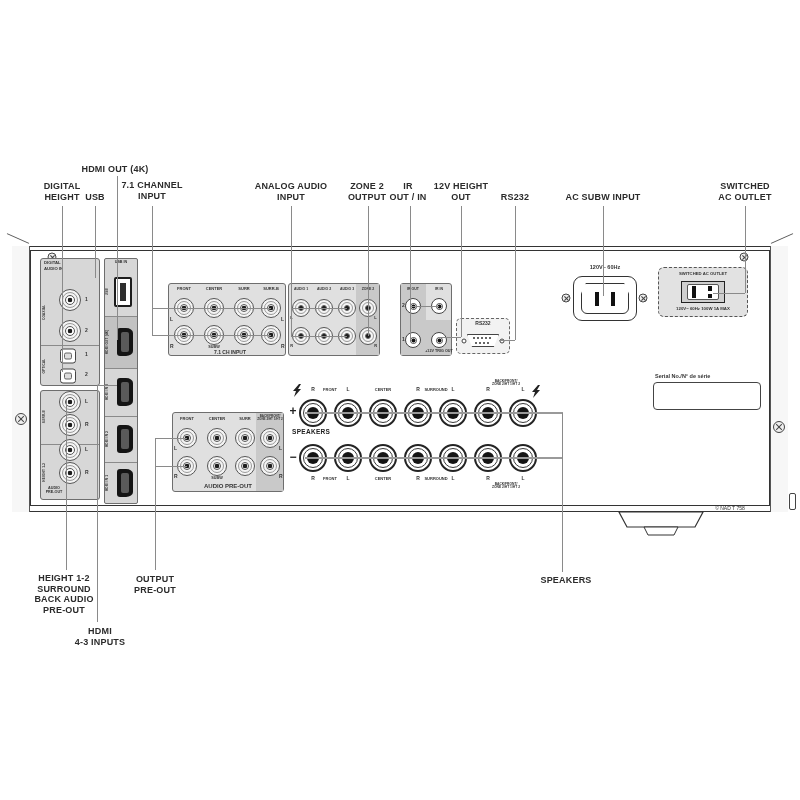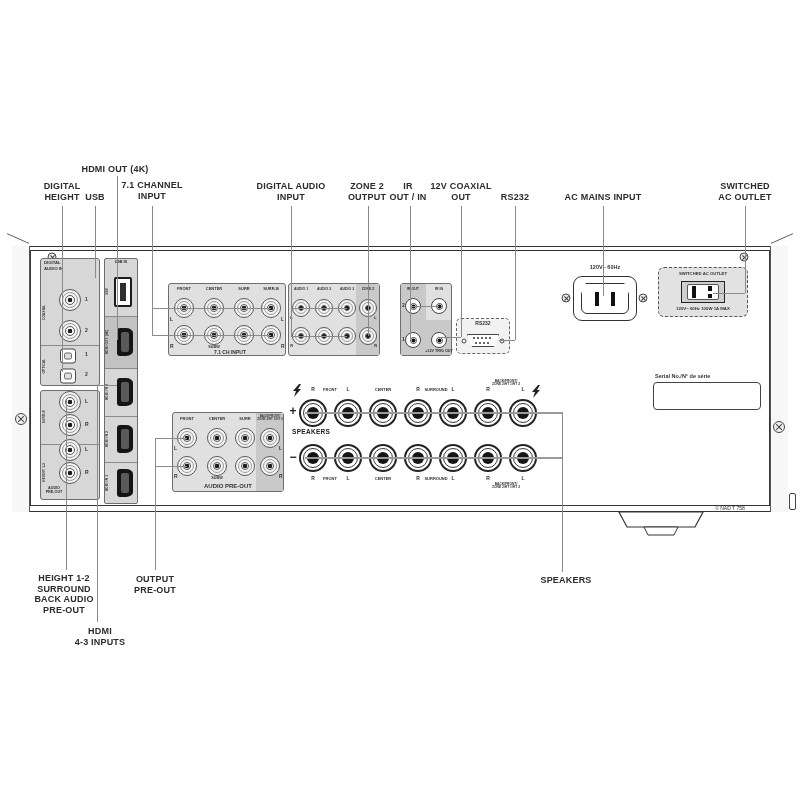--- a/index.html
+++ b/index.html
@@ -74,30 +74,30 @@
 <body>
 
 <div class="stage">
 
   <div class="lbl" style="left:62px;top:181px">DIGITAL
 HEIGHT</div>
   <div class="lbl" style="left:95px;top:192px">USB</div>
   <div class="lbl" style="left:115px;top:164px">HDMI OUT (4K)</div>
   <div class="lbl" style="left:152px;top:180px">7.1 CHANNEL
 INPUT</div>
-  <div class="lbl" style="left:291px;top:181px">DIGITAL AUDIO
+  <div class="lbl" style="left:291px;top:181px">ANALOG AUDIO
 INPUT</div>
   <div class="lbl" style="left:367px;top:181px">ZONE 2
 OUTPUT</div>
   <div class="lbl" style="left:408px;top:181px">IR
 OUT / IN</div>
-  <div class="lbl" style="left:461px;top:181px">12V COAXIAL
+  <div class="lbl" style="left:461px;top:181px">12V HEIGHT
 OUT</div>
   <div class="lbl" style="left:515px;top:192px">RS232</div>
-  <div class="lbl" style="left:603px;top:192px">AC MAINS INPUT</div>
+  <div class="lbl" style="left:603px;top:192px">AC SUBW INPUT</div>
   <div class="lbl" style="left:745px;top:181px">SWITCHED
 AC OUTLET</div>
 
   <div class="lbl" style="left:64px;top:573px">HEIGHT 1-2
 SURROUND
 BACK AUDIO
 PRE-OUT</div>
   <div class="lbl" style="left:100px;top:626px">HDMI
 4-3 INPUTS</div>
   <div class="lbl" style="left:155px;top:574px">OUTPUT

